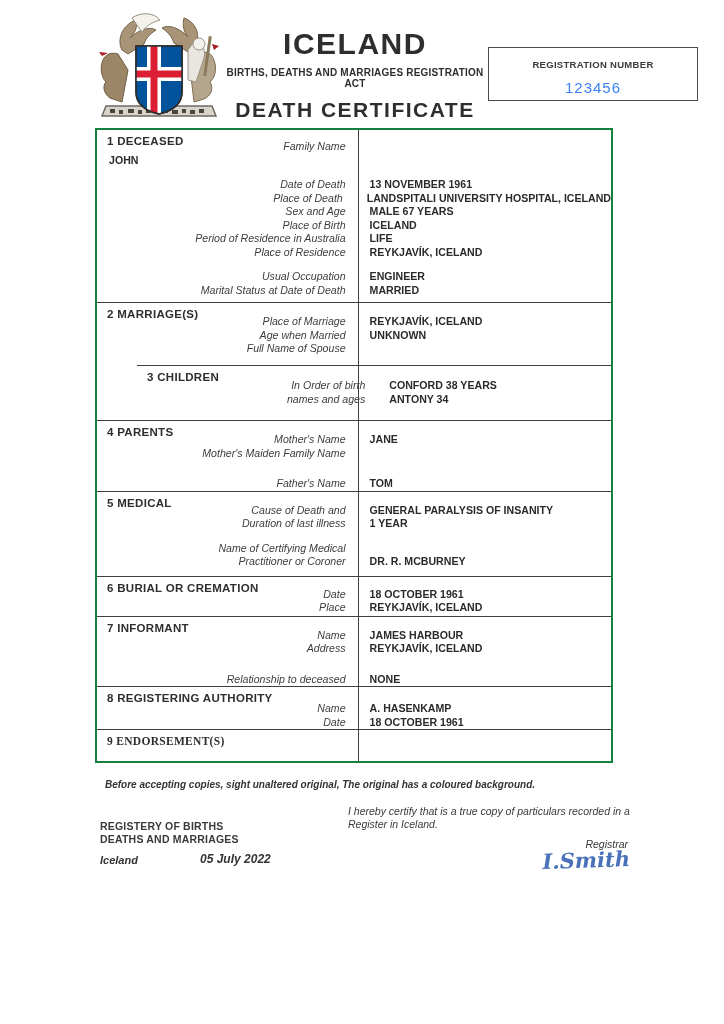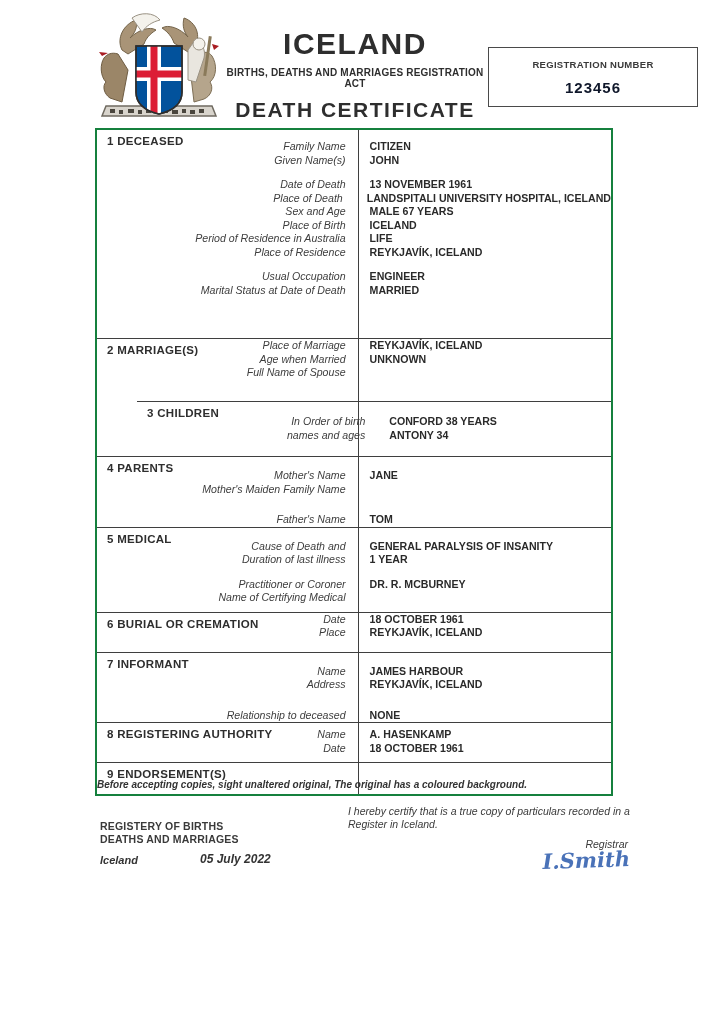--- a/index.html
+++ b/index.html
@@ -5,50 +5,50 @@
   html,body{margin:0;padding:0;background:#e8e8e8;}
   .page{position:relative;width:724px;height:1024px;background:#ffffff;margin:0 auto;
         font-family:"Liberation Sans", sans-serif;color:#3a3a3a;overflow:hidden;}
 
   
   .coat{position:absolute;left:98px;top:10px;width:122px;height:114px;}
   .header-center{position:absolute;left:220px;top:28px;width:270px;text-align:center;color:#2e2e2e;}
   .country{font-size:30px;font-weight:bold;letter-spacing:1.5px;line-height:32px;}
   .act{font-size:10px;font-weight:bold;margin-top:7px;letter-spacing:.2px;}
   .doc-title{font-size:21px;font-weight:bold;margin-top:9px;letter-spacing:1.5px;}
-  .reg-box{position:absolute;left:488px;top:47px;width:210px;height:60px;border:1.5px solid #4a4a4a;
+  .reg-box{position:absolute;left:488px;top:47px;width:210px;height:54px;border:1.5px solid #4a4a4a;
            text-align:center;box-sizing:border-box;}
   .reg-label{font-size:9.5px;font-weight:bold;margin-top:11px;letter-spacing:.3px;}
-  .reg-number{font-size:15px;font-weight:bold;margin-top:9px;letter-spacing:1px;color:#0f172a;}
+  .reg-number{font-size:15px;font-weight:normal;margin-top:9px;letter-spacing:1px;color:#3b82f6;}
 
   
   .cert-table{position:absolute;left:95px;top:128px;width:518px;border:2px solid #15803d;box-sizing:border-box;}
   .cert-table::after{content:'';position:absolute;left:50.7%;top:0;bottom:0;width:1.5px;background:#3f3f3f;}
   .section{position:relative;box-sizing:border-box;}
   .section + .section{border-top:1.5px solid #3f3f3f;}
   .sec-header{position:absolute;top:5px;left:10px;font-weight:bold;font-size:11.5px;
               letter-spacing:.3px;color:#2e2e2e;white-space:nowrap;}
   .row{display:flex;line-height:13.5px;min-height:13.5px;}
   .lbl{width:50.7%;box-sizing:border-box;text-align:right;padding-right:12px;
        font-style:italic;font-size:10.6px;color:#3d3d3d;white-space:nowrap;}
   .val{flex:1;padding-left:12px;font-weight:bold;font-size:10.6px;color:#2a2a2a;white-space:nowrap;}
   .gap{height:11px;}
   .gap-lg{height:17px;}
   .s1{min-height:172px;padding-top:10px;}
-  .s2{min-height:63px;margin-top:36px;}
+  .s2{min-height:63px;padding-top:12px;}
   .s3{min-height:55px;padding-top:13px;margin-left:40px;}
   .s4{min-height:67px;padding-top:12px;}
   .s5{min-height:85px;padding-top:12px;}
-  .s6{min-height:40px;}
+  .s6{min-height:40px;padding-top:11px;}
   .s7{min-height:68px;padding-top:12px;}
-  .s8{min-height:40px;padding-top:5px;}
-  .s9{min-height:32px;padding-top:1px;}
+  .s8{min-height:40px;padding-top:15px;}
+  .s9{min-height:32px;padding-top:1px;font-family:Liberation Serif, serif;}
 
   
-  .notice{position:absolute;left:8px;top:779px;width:608px;text-align:center;
+  .notice{position:absolute;left:16px;top:779px;width:608px;text-align:center;
           font-size:10px;font-weight:bold;font-style:italic;color:#333;}
   .registry{position:absolute;left:100px;top:820px;font-size:10.5px;font-weight:bold;
             line-height:13px;white-space:pre-line;letter-spacing:.2px;}
   .certify{position:absolute;left:348px;top:805px;width:292px;font-style:italic;
            font-size:10.5px;line-height:13px;}
   .registrar{position:absolute;left:448px;top:838px;width:180px;text-align:right;
              font-style:italic;font-size:10.5px;}
   .signature{position:absolute;left:460px;top:849px;width:170px;text-align:right;
              font-family:"DejaVu Serif", serif;font-style:italic;font-weight:bold;
              font-size:21px;transform:rotate(-2deg);}
@@ -108,24 +108,22 @@
     <div class="reg-label">REGISTRATION NUMBER</div>
     <div class="reg-number">123456</div>
   </div>
 
   <div class="cert-table">
 
     <div class="section s1">
       <div class="sec-header">1 DECEASED</div>
       <div class="row">
           <div class="lbl">Family Name</div>
-          <div class="val">CITIZEN</div>
-        </div>
-      <div class="row">
-          <div class="lbl">Given Name(s)</div>
+        </div>
+      <div class="row">
           <div class="val">JOHN</div>
         </div>
       <div class="gap"></div>
       <div class="row">
           <div class="lbl">Date of Death</div>
           <div class="val">13 NOVEMBER 1961</div>
         </div>
       <div class="row">
           <div class="lbl">Place of Death</div>
           <div class="val">LANDSPITALI UNIVERSITY HOSPITAL, ICELAND</div>
@@ -205,26 +203,26 @@
       <div class="row">
           <div class="lbl">Cause of Death and</div>
           <div class="val">GENERAL PARALYSIS OF INSANITY</div>
         </div>
       <div class="row">
           <div class="lbl">Duration of last illness</div>
           <div class="val">1 YEAR</div>
         </div>
       <div class="gap"></div>
       <div class="row">
+          <div class="lbl">Name of Certifying Medical</div>
+          <div class="val"></div>
+        </div>
+      <div class="row">
           <div class="lbl">Practitioner or Coroner</div>
           <div class="val">DR. R. MCBURNEY</div>
-        </div>
-      <div class="row">
-          <div class="lbl">Name of Certifying Medical</div>
-          <div class="val"></div>
         </div>
     </div>
 
     <div class="section s6">
       <div class="sec-header">6 BURIAL OR CREMATION</div>
       <div class="row">
           <div class="lbl">Date</div>
           <div class="val">18 OCTOBER 1961</div>
         </div>
       <div class="row">

